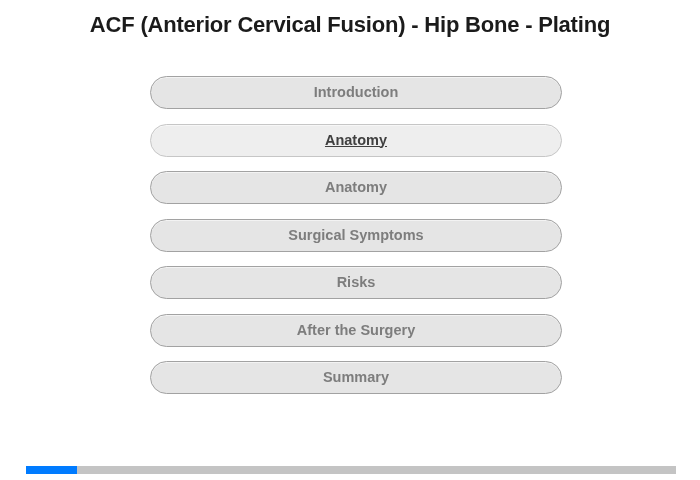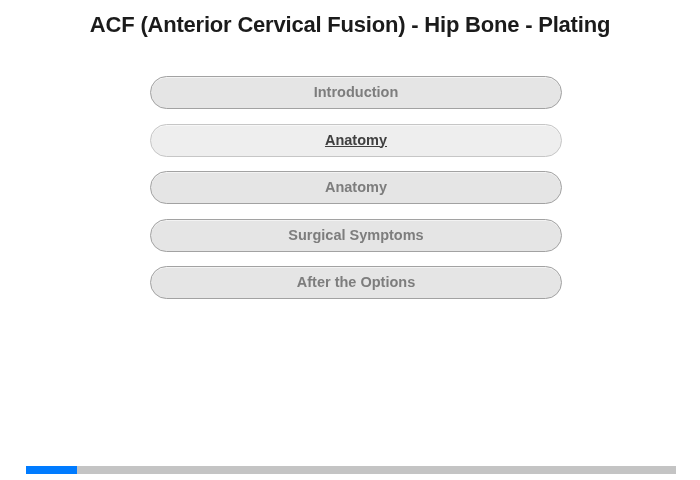--- a/index.html
+++ b/index.html
@@ -95,23 +95,25 @@
 
     <button class="menu-button">Introduction</button>
 
     <button class="menu-button is-active">Anatomy</button>
 
     <button class="menu-button">Anatomy</button>
 
 
     <button class="menu-button">Surgical Symptoms</button>
 
+    <button class="menu-button">Risks</button>
 
-    <button class="menu-button">After the Options</button>
+    <button class="menu-button">After the Surgery</button>
 
+    <button class="menu-button">Summary</button>
 
   </div>
 
   <div id="progress-wrap">
     <div id="progress-fill" style="width: 7.8%;"></div>
   </div>
 
 </div>
 
 </body></html>

